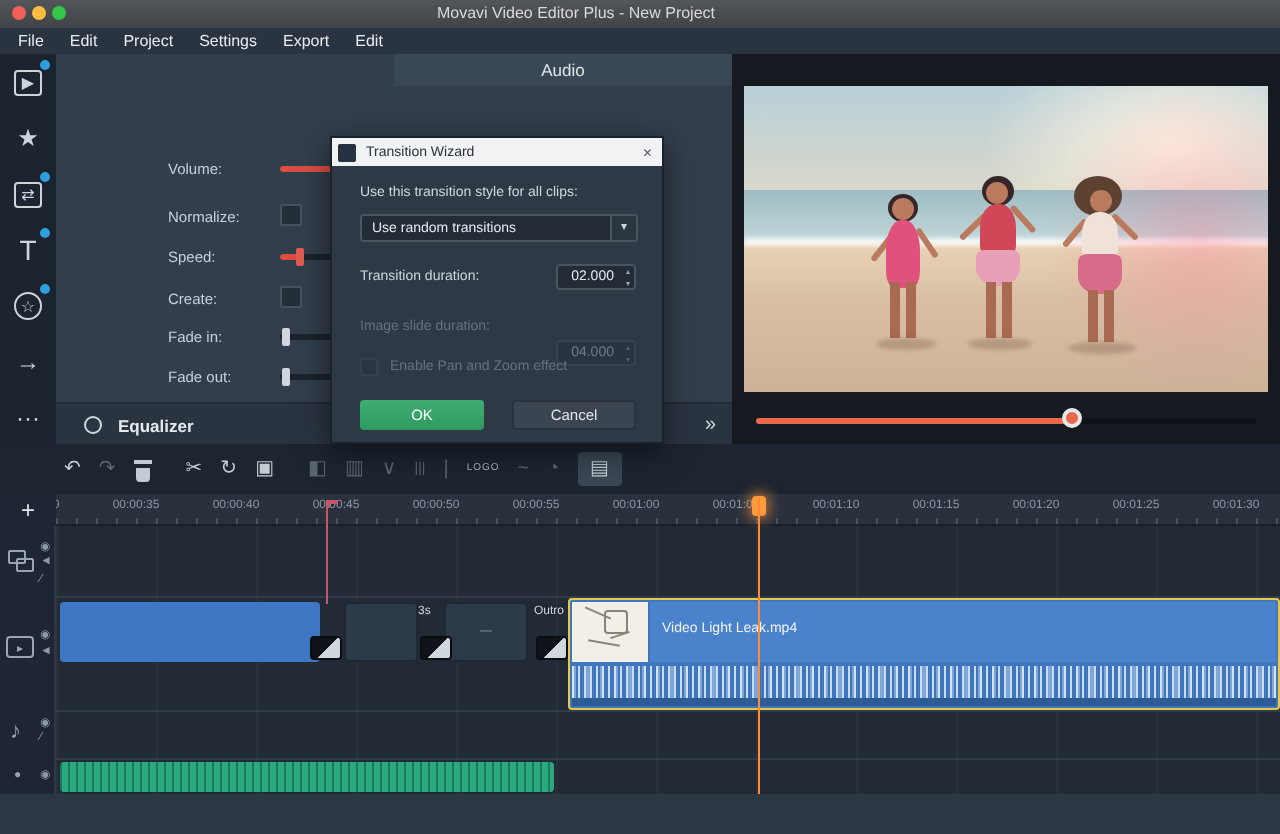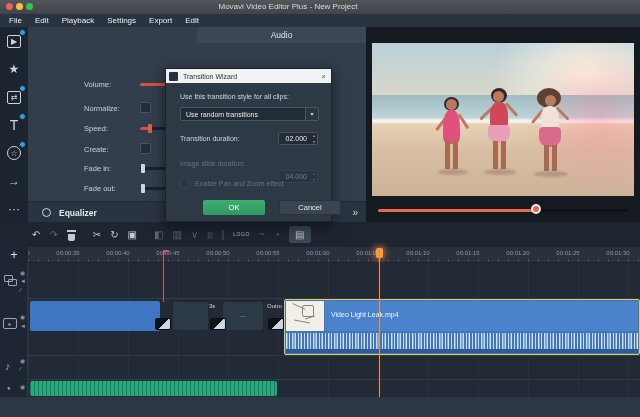--- a/index.html
+++ b/index.html
@@ -55,21 +55,21 @@
   #dlgbar .dic{width:9px;height:9px;background:#273141;border-radius:1px;margin-left:3px;}
   #dlgbar .dt{font-size:7px;color:#2b323a;margin-left:5px;}
   #dlgbar .dx{position:absolute;right:5px;font-size:8px;color:#5a626b;}
   .dl{font-size:7px;color:#cfd6dc;}
   .dfield{background:#232c36;border:1px solid #49555f;border-radius:2px;color:#e6ebf0;font-size:7px;
           display:flex;align-items:center;}
   .spin{width:40px;height:13px;justify-content:flex-end;padding-right:10px;position:relative;}
   .spin .arr{position:absolute;right:2px;top:0;font-size:4px;color:#9aa5b0;line-height:6px;}
   .grayed{opacity:.35;}
   .dbtn{height:15px;border-radius:2px;font-size:7.5px;display:flex;align-items:center;
-        justify-content:center;color:#fff;margin-left:23px;}
+        justify-content:center;color:#fff;}
   #okbtn{left:14px;top:131px;width:62px;background:linear-gradient(#3fae72,#2f9a60);}
   #cancelbtn{left:90px;top:131px;width:62px;background:#3a4551;border:1px solid #2a333d;color:#e2e7ec;}
   
   #preview{left:366px;top:27px;width:274px;height:195px;background:#151a21;}
   #notice{left:0;top:0;width:274px;height:15px;background:#33383e;display:flex;align-items:center;}
   #infoc{width:8px;height:8px;border:1px solid #dfe3e7;border-radius:50%;margin-left:12px;
          font-size:6px;color:#dfe3e7;text-align:center;line-height:8px;font-style:italic;}
   #noticetext{font-size:7.5px;color:#eceff2;margin-left:6px;}
   #createbtn{position:absolute;right:6px;top:2px;width:114px;height:11px;border:1px solid #c9ced3;
              border-radius:2px;font-size:7px;color:#f2f4f6;display:flex;align-items:center;justify-content:center;}
@@ -155,21 +155,21 @@
   <div id="titlebar" class="ab">
     <span class="ab tl" style="left:6px;background:#f35f57"></span>
     <span class="ab tl" style="left:16px;background:#fdbc40"></span>
     <span class="ab tl" style="left:26px;background:#34c648"></span>
     <div id="title" class="ab">Movavi Video Editor Plus - New Project</div>
   </div>
 
   <div id="menubar" class="ab">
     <span class="menu">File</span>
     <span class="menu">Edit</span>
-    <span class="menu">Playback</span>
+    <span class="menu">Project</span>
     <span class="menu">Settings</span>
     <span class="menu">Export</span>
     <span class="menu">Edit</span>
   </div>
 
   <div id="sidebar" class="ab">
     <div class="sbitem sb-box">
       <span class="g">▶</span>
       <span class="badge"></span>
     </div>

